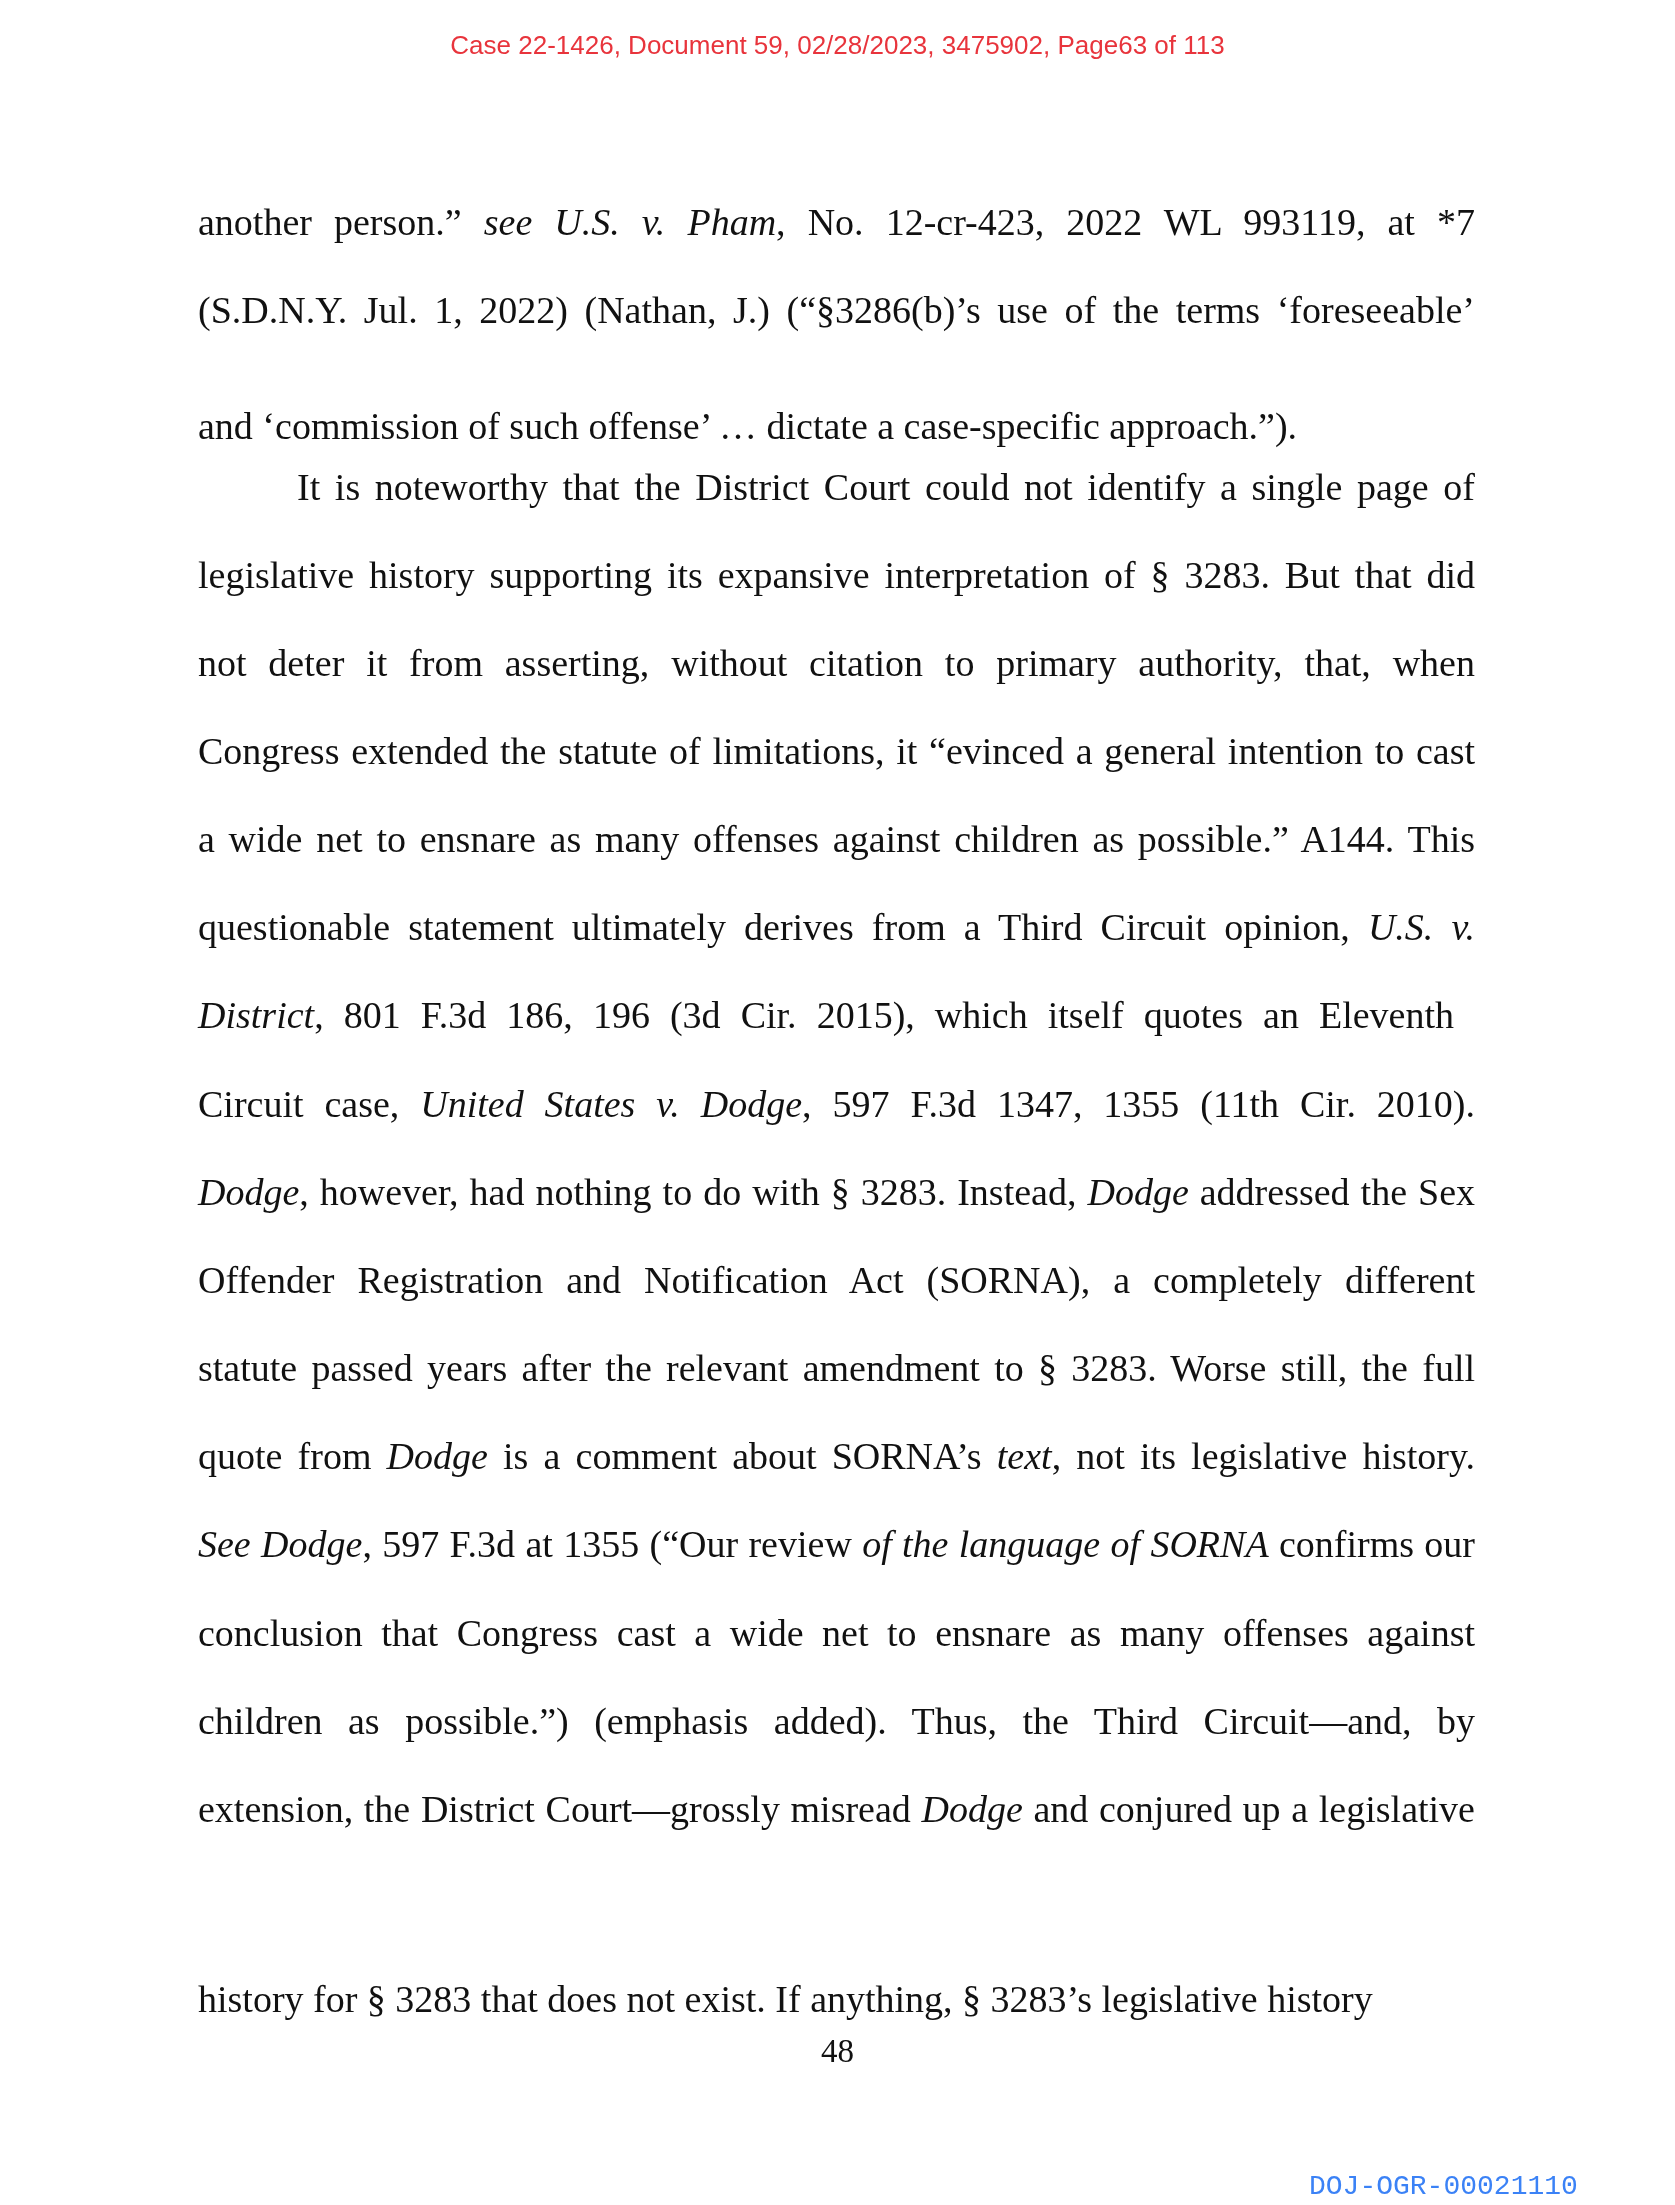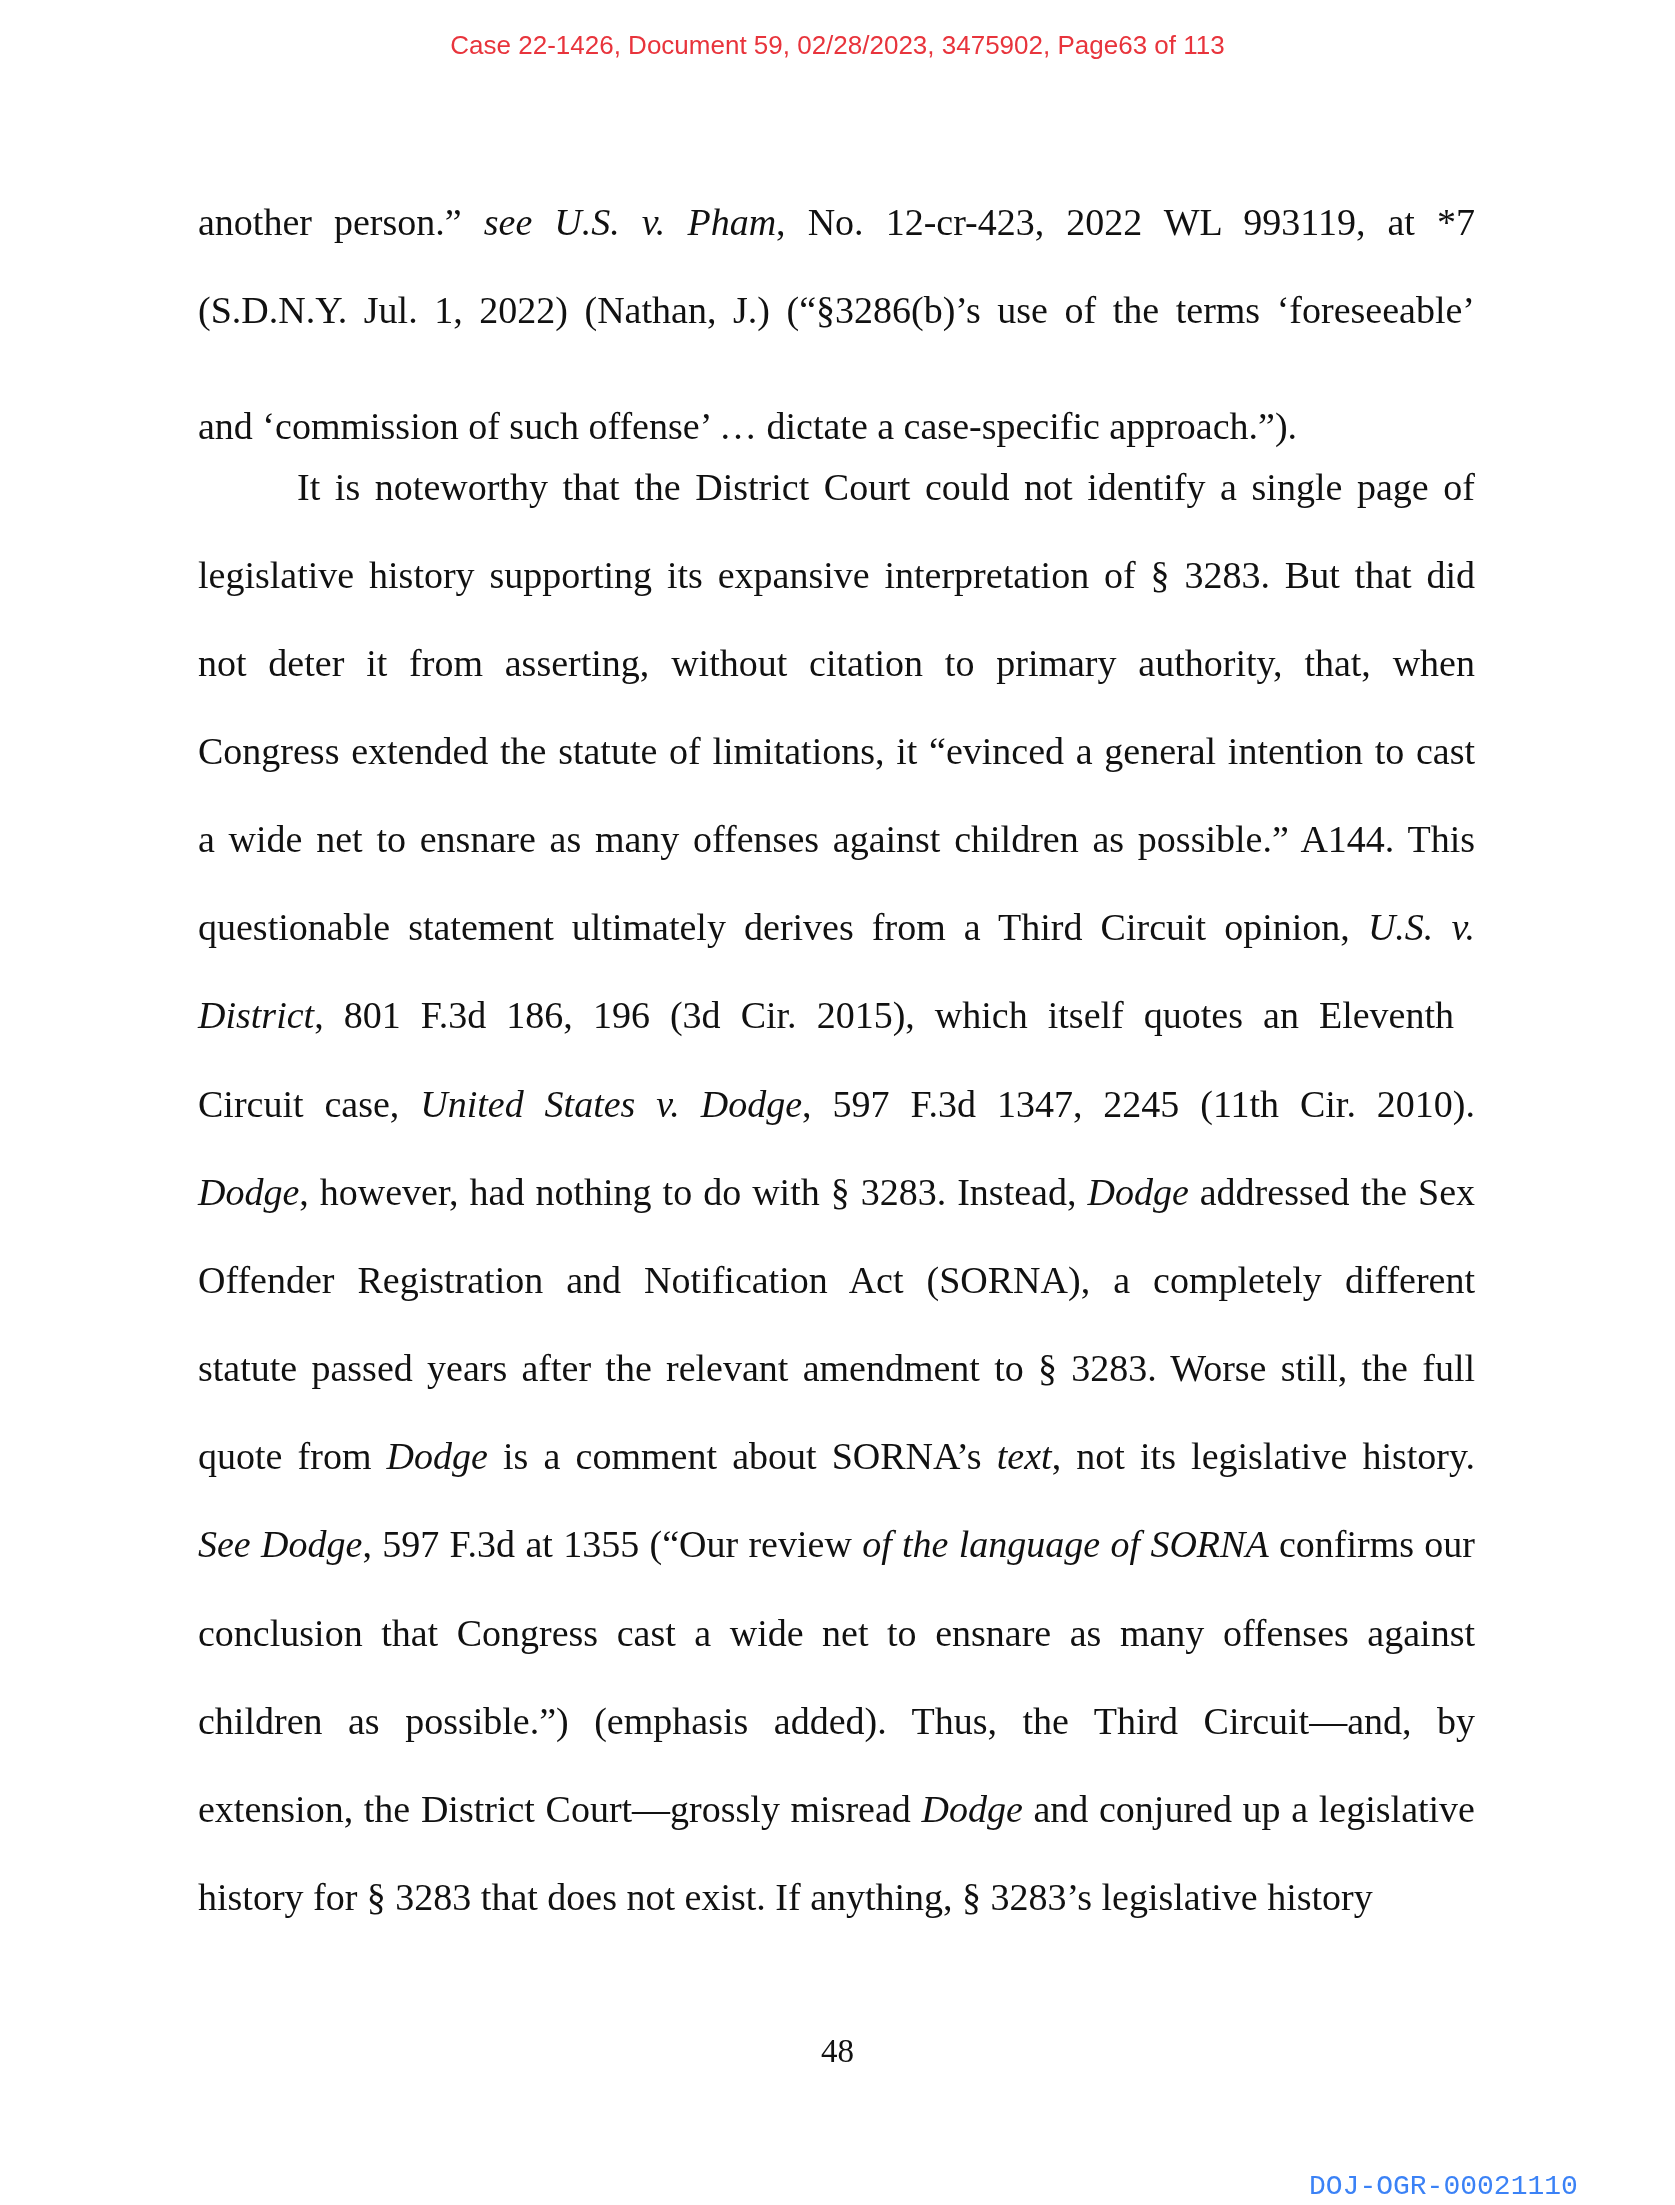--- a/index.html
+++ b/index.html
@@ -55,28 +55,28 @@
       <div class="line" style="top: 199px;"><span>another person.”  </span><i>see U.S. v. Pham</i><span>, No. 12-cr-423, 2022 WL 993119, at *7</span></div>
       <div class="line" style="top: 287px;"><span>(S.D.N.Y. Jul. 1, 2022) (Nathan, J.) (“§3286(b)’s use of the terms ‘foreseeable’</span></div>
       <div class="line left" style="top: 375px; margin-top: 28px;"><span>and ‘commission of such offense’ … dictate a case-specific approach.”).</span></div>
       <div class="line indent" style="top: 464px;"><span>It is noteworthy that the District Court could not identify a single page of</span></div>
       <div class="line" style="top: 552px;"><span>legislative history supporting its expansive interpretation of § 3283.  But that did</span></div>
       <div class="line" style="top: 640px;"><span>not deter it from asserting, without citation to primary authority, that, when</span></div>
       <div class="line" style="top: 728px;"><span>Congress extended the statute of limitations, it “evinced a general intention to cast</span></div>
       <div class="line" style="top: 816px;"><span>a wide net to ensnare as many offenses against children as possible.”  A144.  This</span></div>
       <div class="line" style="top: 904px;"><span>questionable statement ultimately derives from a Third Circuit opinion, </span><i>U.S. v.</i></div>
       <div class="line short" style="top: 992px;"><i>District</i><span>, 801 F.3d 186, 196 (3d Cir. 2015), which itself quotes an Eleventh</span></div>
-      <div class="line" style="top: 1081px;"><span>Circuit case, </span><i>United States v. Dodge</i><span>, 597 F.3d 1347, 2245 (11th Cir. 2010).</span></div>
+      <div class="line" style="top: 1081px;"><span>Circuit case, </span><i>United States v. Dodge</i><span>, 597 F.3d 1347, 1355 (11th Cir. 2010).</span></div>
       <div class="line" style="top: 1169px;"><i>Dodge</i><span>, however, had nothing to do with § 3283.  Instead, </span><i>Dodge</i><span> addressed the Sex</span></div>
       <div class="line" style="top: 1257px;"><span>Offender Registration and Notification Act (SORNA), a completely different</span></div>
       <div class="line" style="top: 1345px;"><span>statute passed years after the relevant amendment to § 3283.  Worse still, the full</span></div>
       <div class="line" style="top: 1433px;"><span>quote from </span><i>Dodge</i><span> is a comment about SORNA’s </span><i>text</i><span>, not its legislative history.</span></div>
       <div class="line" style="top: 1521px;"><i>See Dodge</i><span>, 597 F.3d at 1355 (“Our review </span><i>of the language of SORNA</i><span> confirms our</span></div>
       <div class="line" style="top: 1610px;"><span>conclusion that Congress cast a wide net to ensnare as many offenses against</span></div>
       <div class="line" style="top: 1698px;"><span>children as possible.”) (emphasis added).  Thus, the Third Circuit—and, by</span></div>
       <div class="line" style="top: 1786px;"><span>extension, the District Court—grossly misread </span><i>Dodge</i><span> and conjured up a legislative</span></div>
-      <div class="line left" style="top: 1874px;"><span>history for § 3283 that does not exist. If anything, § 3283’s legislative history</span></div>
+      <div class="line left" style="top: 1976px;"><span>history for § 3283 that does not exist. If anything, § 3283’s legislative history</span></div>
     </div>
 
   <div class="page-number">48</div>
   <div class="bates">DOJ-OGR-00021110</div>
 </div>
 
 
 </body></html>

